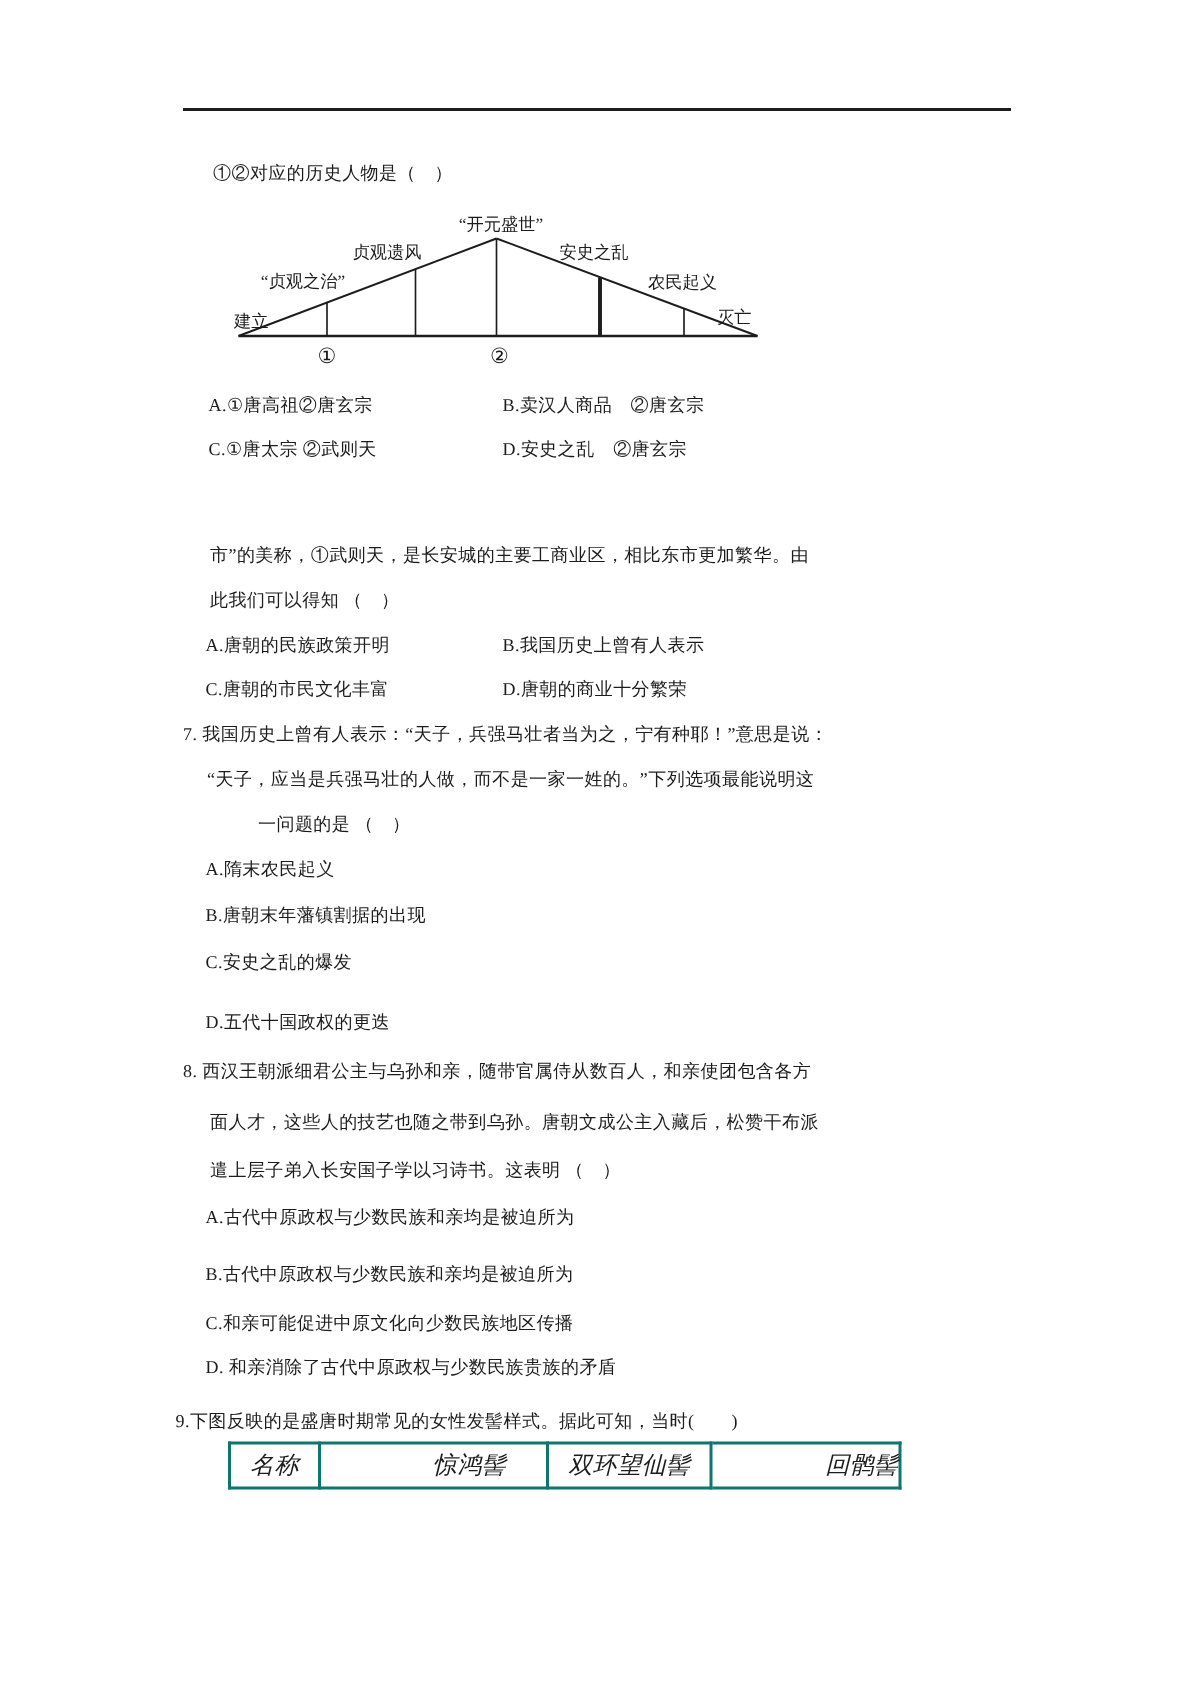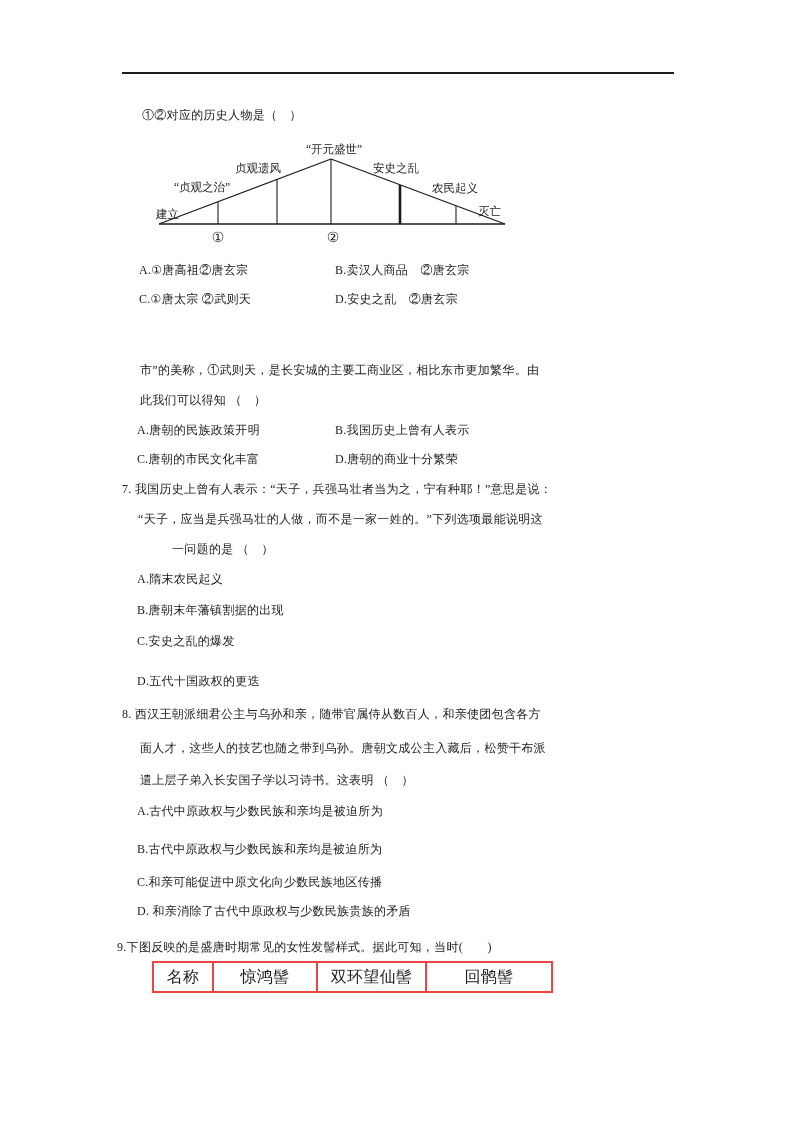--- a/index.html
+++ b/index.html
@@ -43,27 +43,28 @@
   .diagram-svg text.marker {
     font-size: 14px;
   }
   table.hair-table {
     position: absolute;
     left: 152px;
     top: 961px;
     border-collapse: collapse;
   }
   table.hair-table td {
-    border: 2px solid #ef4444;
+    border: 2px solid #0f766e;
     font-size: 16px;
     text-align: center;
     vertical-align: middle;
     height: 28px;
     padding: 0;
     letter-spacing: 0.3px;
+    font-style: italic;
   }
 </style>
 </head>
 <body>
 
 <div id="page">
 
   <div class="rule" style="left:122px; top:72px; width:552px; height:2px;"></div>
 
   <div class="line" style="left:142px; top:105px;">①②对应的历史人物是（　）</div>
@@ -116,20 +117,20 @@
   <div class="line" style="left:137px; top:839px;">B.古代中原政权与少数民族和亲均是被迫所为</div>
   <div class="line" style="left:137px; top:872px;">C.和亲可能促进中原文化向少数民族地区传播</div>
   <div class="line" style="left:137px; top:901px;">D. 和亲消除了古代中原政权与少数民族贵族的矛盾</div>
 
   <div class="line" style="left:117px; top:937px;">9.下图反映的是盛唐时期常见的女性发髻样式。据此可知，当时(　　)</div>
 
   <table class="hair-table">
     <tbody>
         <tr>
       <td style="width:58px;">名称</td>
-      <td style="width:102px;">惊鸿髻</td>
+      <td style="width:102px;padding-left:48px;">惊鸿髻</td>
       <td style="width:107px;">双环望仙髻</td>
-      <td style="width:124px;">回鹘髻</td>
+      <td style="width:124px;text-align:right;">回鹘髻</td>
     </tr>
   </tbody>
     </table>
 
 </div>
 
 </body></html>

